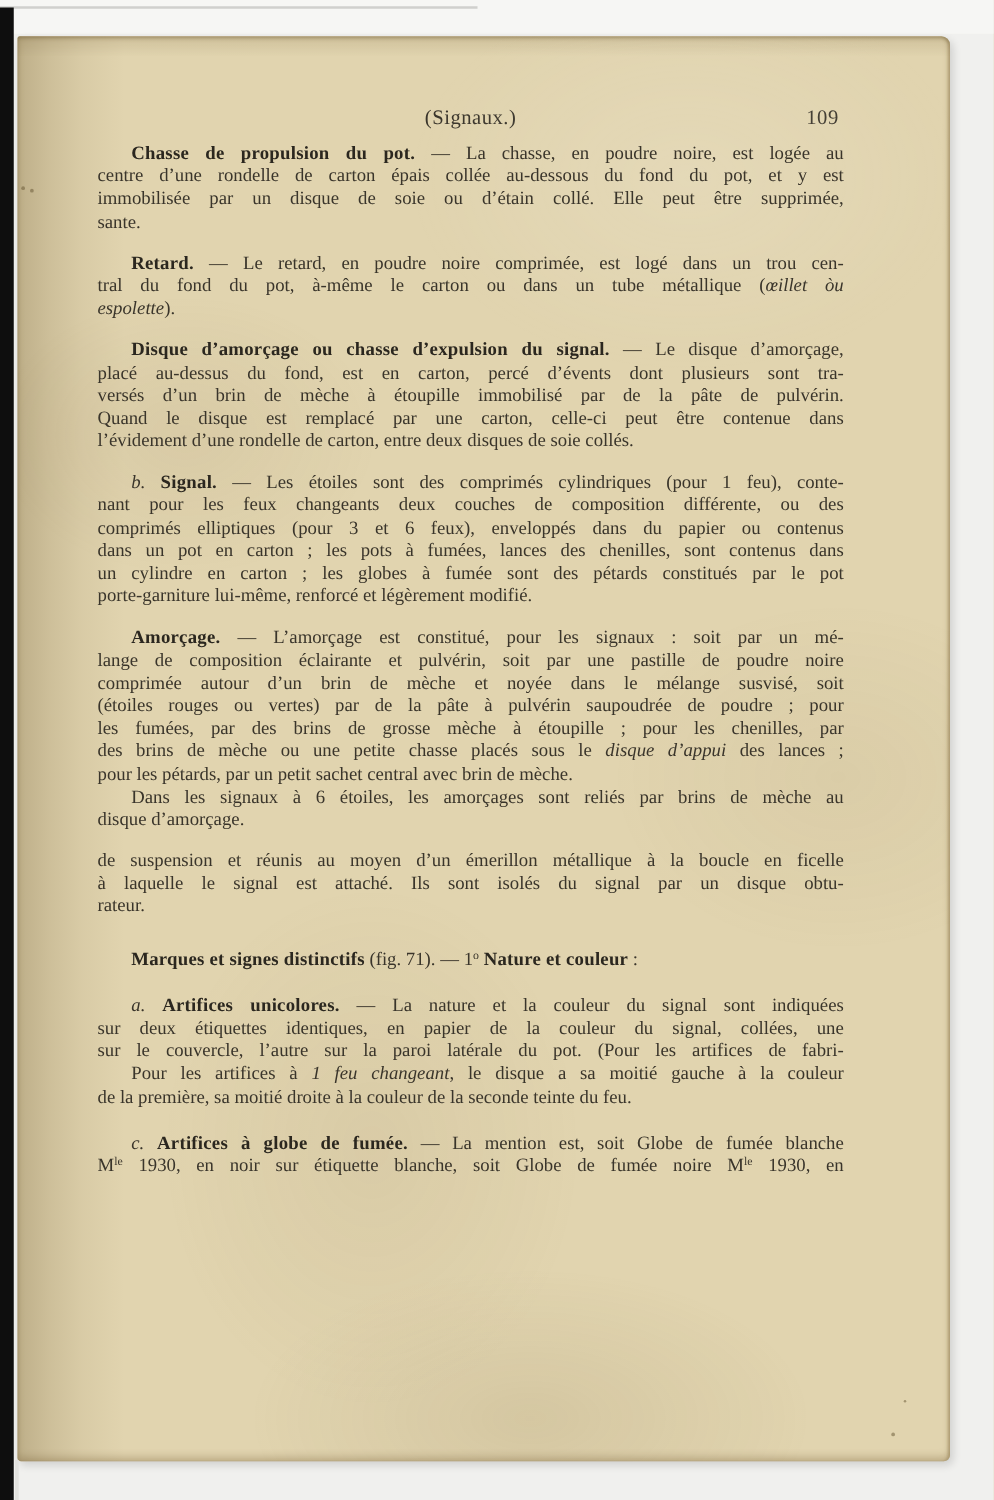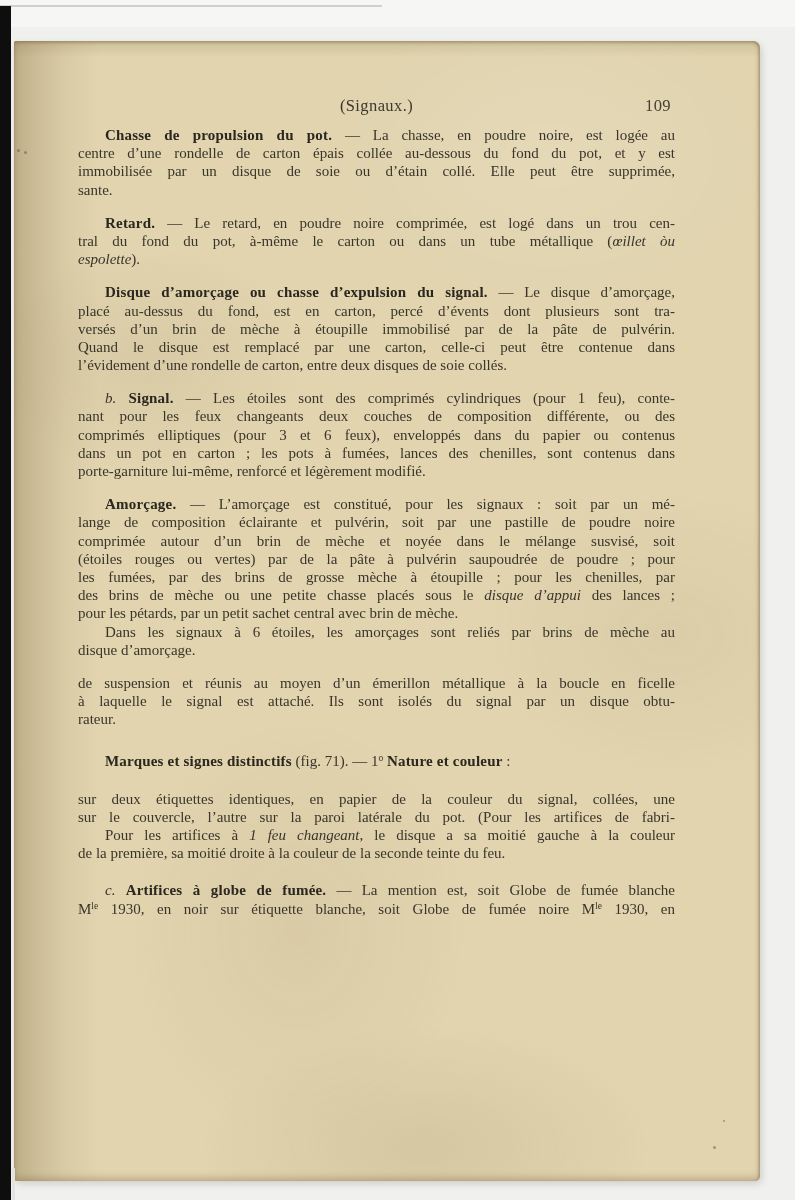--- a/index.html
+++ b/index.html
@@ -8,21 +8,21 @@
     background:var(--c-backdrop,#f0f0ee);
     font-family:"Liberation Serif","DejaVu Serif",serif;
   }
   .scan-top{position:absolute;left:0;top:0;width:795px;height:27px;background:#f6f6f4;}
   .scan-topline{position:absolute;left:0;top:5px;width:382px;height:2px;background:#d0d0cd;}
   .spine{
     position:absolute;left:0;top:6px;width:11px;height:1194px;
     background:var(--c-spine,#0e0e0e);
   }
   .page{
-    position:absolute;left:14px;top:41px;width:746px;height:1140px;
+    position:absolute;left:14px;top:29px;width:746px;height:1140px;
     background:var(--c-paper,#e1d4af);
     border-radius:2px 7px 5px 3px;
     box-shadow:
       inset 0 2px 3px rgba(125,104,62,.40),
       inset -2px 0 2px rgba(150,128,85,.38),
       inset 0 -4px 6px rgba(125,104,62,.30),
       2px 3px 7px rgba(0,0,0,.14);
   }
   .page::before{ 
     content:"";position:absolute;inset:0;border-radius:inherit;pointer-events:none;
@@ -94,20 +94,21 @@
           <div class="line just">placé au-dessus du fond, est en carton, percé d’évents dont plusieurs sont tra-</div>
           <div class="line just">versés d’un brin de mèche à étoupille immobilisé par de la pâte de pulvérin.</div>
           <div class="line just">Quand le disque est remplacé par une carton, celle-ci peut être contenue dans</div>
           <div class="line">l’évidement d’une rondelle de carton, entre deux disques de soie collés.</div>
         </div>
         <div class="para" style="margin-top: 15px;">
           <div class="line just ind"><i>b.</i> <b>Signal.</b> — Les étoiles sont des comprimés cylindriques (pour 1 feu), conte-</div>
           <div class="line just">nant pour les feux changeants deux couches de composition différente, ou des</div>
           <div class="line just">comprimés elliptiques (pour 3 et 6 feux), enveloppés dans du papier ou contenus</div>
           <div class="line just">dans un pot en carton ; les pots à fumées, lances des chenilles, sont contenus dans</div>
+          <div class="line just">un cylindre en carton ; les globes à fumée sont des pétards constitués par le pot</div>
           <div class="line">porte-garniture lui-même, renforcé et légèrement modifié.</div>
         </div>
         <div class="para" style="margin-top: 15px;">
           <div class="line just ind"><b>Amorçage.</b> — L’amorçage est constitué, pour les signaux : soit par un mé-</div>
           <div class="line just">lange de composition éclairante et pulvérin, soit par une pastille de poudre noire</div>
           <div class="line just">comprimée autour d’un brin de mèche et noyée dans le mélange susvisé, soit</div>
           <div class="line just">(étoiles rouges ou vertes) par de la pâte à pulvérin saupoudrée de poudre ; pour</div>
           <div class="line just">les fumées, par des brins de grosse mèche à étoupille ; pour les chenilles, par</div>
           <div class="line just">des brins de mèche ou une petite chasse placés sous le <i>disque d’appui</i> des lances ;</div>
           <div class="line">pour les pétards, par un petit sachet central avec brin de mèche.</div>
@@ -118,20 +119,21 @@
         </div>
         <div class="para" style="margin-top: 15px;">
           <div class="line just">de suspension et réunis au moyen d’un émerillon métallique à la boucle en ficelle</div>
           <div class="line just">à laquelle le signal est attaché. Ils sont isolés du signal par un disque obtu-</div>
           <div class="line">rateur.</div>
         </div>
         <div class="para" style="margin-top: 24px;">
           <div class="line ind"><b>Marques et signes distinctifs</b> (fig. 71). — 1<sup>o</sup> <b>Nature et couleur</b> :</div>
         </div>
         <div class="para" style="margin-top: 19px;">
+          <div class="line just ind"><i>a.</i> <b>Artifices unicolores.</b> — La nature et la couleur du signal sont indiquées</div>
           <div class="line just">sur deux étiquettes identiques, en papier de la couleur du signal, collées, une</div>
           <div class="line just">sur le couvercle, l’autre sur la paroi latérale du pot. (Pour les artifices de fabri-</div>
         </div>
         <div class="para" style="margin-top: 0px;">
           <div class="line just ind">Pour les artifices à <i>1 feu changeant</i>, le disque a sa moitié gauche à la couleur</div>
           <div class="line">de la première, sa moitié droite à la couleur de la seconde teinte du feu.</div>
         </div>
         <div class="para" style="margin-top: 19px;">
           <div class="line just ind"><i>c.</i> <b>Artifices à globe de fumée.</b> — La mention est, soit Globe de fumée blanche</div>
           <div class="line just">M<sup>le</sup> 1930, en noir sur étiquette blanche, soit Globe de fumée noire M<sup>le</sup> 1930, en</div>

